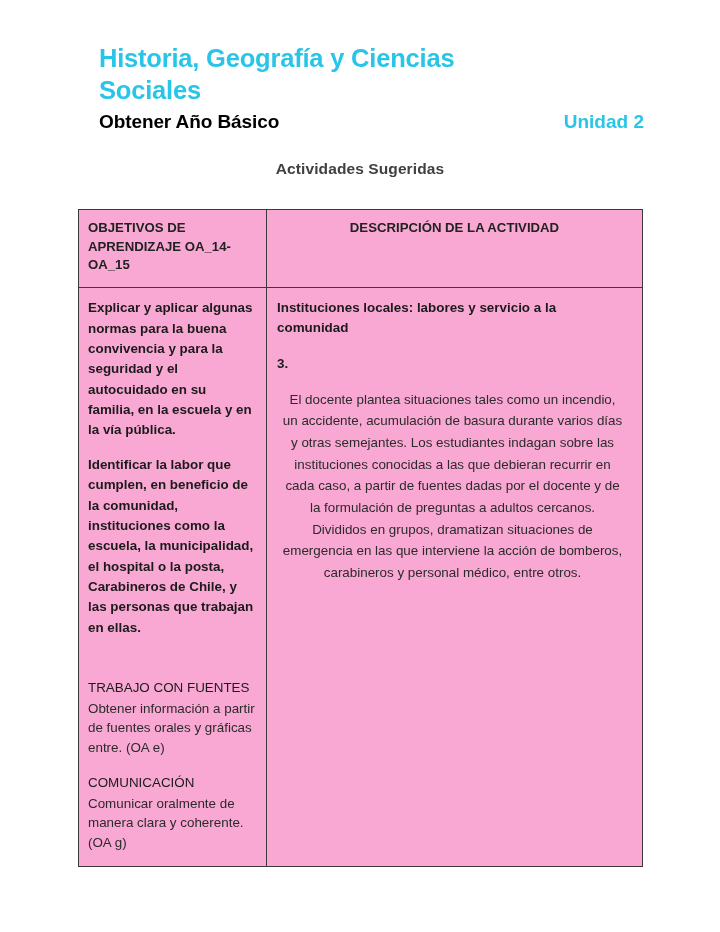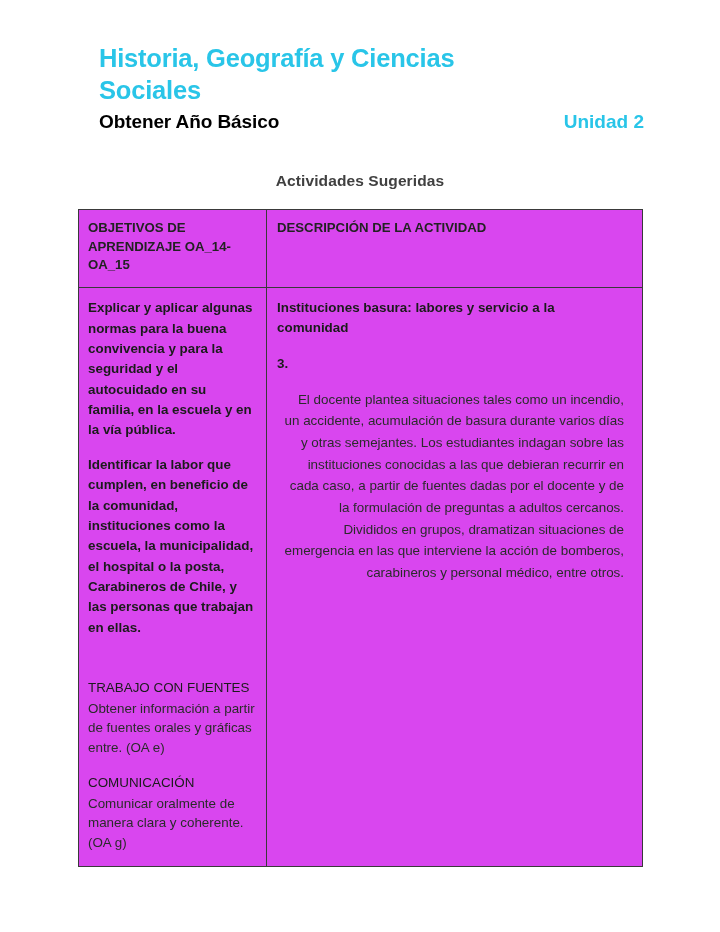--- a/index.html
+++ b/index.html
@@ -75,21 +75,21 @@
     font-weight: bold;
     color: #29c5e8;
     line-height: 1.32;
     margin: 4px 0 0 0;
     white-space: nowrap;
   }
 
   
   .section-title {
     position: absolute;
-    top: 172px;
+    top: 160px;
     left: 0;
     width: 720px;
     text-align: center;
     font-size: 15.5px;
     font-weight: bold;
     color: #404040;
     letter-spacing: 0.1px;
   }
 
   
@@ -99,37 +99,37 @@
     top: 209px;
     width: 564px;
     border-collapse: collapse;
     table-layout: fixed;
     background: #ffffff;
   }
   .act-table td, .act-table th {
     border: 1.4px solid #3a3a3a;
     vertical-align: top;
     padding: 0;
-    background: #d946ef;
+    background: #f9a8d4;
   }
   .col-obj { width: 188px; }
   .col-desc { width: 376px; }
 
   th.hdr-obj {
     padding: 9px 10px 12px 9px;
     text-align: left;
     font-size: 13.2px;
     font-weight: bold;
     line-height: 1.42;
     color: #222222;
     height: 52px;
   }
   th.hdr-desc {
     padding: 9px 10px 12px 10px;
-    text-align: left;
+    text-align: center;
     font-size: 13.2px;
     font-weight: bold;
     line-height: 1.42;
     color: #222222;
   }
 
   td.cell-obj {
     padding: 10px 10px 14px 9px;
     height: 552px;
   }
@@ -179,21 +179,21 @@
     line-height: 1.5;
     color: #1b1b1b;
     margin: 0 0 14px 0;
   }
   .desc-body {
     font-size: 13.4px;
     font-weight: normal;
     line-height: 1.62;
     color: #2b2b2b;
     margin: 4px;
-    text-align: right;
+    text-align: center;
   }
 </style>
 </head>
 <body>
 
 <div class="page">
 
   <div class="header">
     <div class="header-grid">
       <div class="header-left">
@@ -228,21 +228,21 @@
           <div class="obj-gap"></div>
 
           <p class="skill-head">TRABAJO CON FUENTES</p>
           <p class="skill-body">Obtener información a partir de fuentes orales y gráficas entre. (OA e)</p>
 
           <p class="skill-head">COMUNICACIÓN</p>
           <p class="skill-body last">Comunicar oralmente de manera clara y coherente. (OA g)</p>
         </td>
 
         <td class="cell-desc">
-          <p class="desc-head">Instituciones basura: labores y servicio a la comunidad</p>
+          <p class="desc-head">Instituciones locales: labores y servicio a la comunidad</p>
           <p class="desc-num">3.</p>
           <p class="desc-body">El docente plantea situaciones tales como un incendio, un accidente, acumulación de basura durante varios días y otras semejantes. Los estudiantes indagan sobre las instituciones conocidas a las que debieran recurrir en cada caso, a partir de fuentes dadas por el docente y de la formulación de preguntas a adultos cercanos. Divididos en grupos, dramatizan situaciones de emergencia en las que interviene la acción de bomberos, carabineros y personal médico, entre otros.</p>
         </td>
       </tr>
     </tbody>
   </table>
 
 </div>
 
 </body></html>

